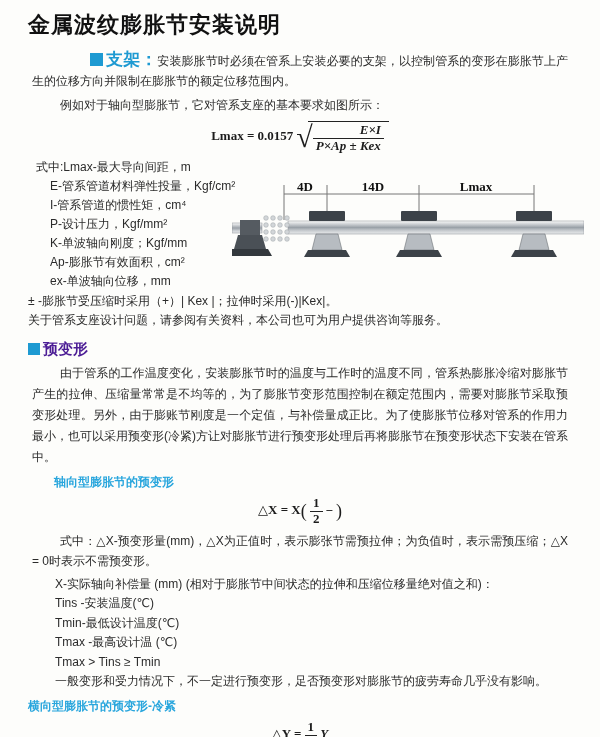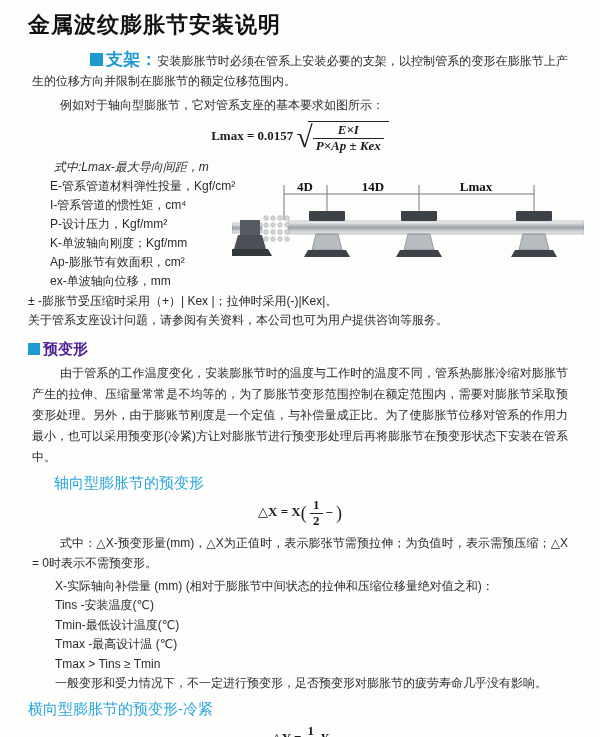--- a/index.html
+++ b/index.html
@@ -11,46 +11,46 @@
   }
   .page{padding:10px 28px 0 28px;position:relative;}
   h1.title{
     margin:0 0 10px 0;
     font-size:22px;font-weight:bold;color:#111;letter-spacing:1px;
   }
   .sq{display:inline-block;width:13px;height:13px;background:#1e9ad2;margin-right:3px;vertical-align:-1px;}
   .sq.small{width:12px;height:12px;}
   .sec-head-inline{font-size:17px;font-weight:bold;color:#1e9ad2;}
   .sec-head{font-size:15px;font-weight:bold;color:#4c1d95;margin:10px 0 4px 0;}
-  .sub-head{font-size:15px;font-weight:normal;color:#29a6dd;margin:6px 0 2px 0;}
+  .sub-head{font-size:12px;font-weight:bold;color:#29a6dd;margin:6px 0 2px 0;}
   .sub-head.indent{margin-left:26px;}
   p.para{margin:4px;line-height:20px;text-align:justify;}
   p.para.ind{text-indent:28px;}
   p.para.ind-first{text-indent:58px;}
   p.lh21{line-height:21px;}
 
   
   .formula{
     text-align:center;margin:5px 0 4px 0;
     font-family:"Liberation Serif","DejaVu Serif",serif;
     font-weight:bold;color:#1c1c1c;font-size:13px;
   }
   .formula .it{font-style:italic;}
-  .frac{display:inline-flex;flex-direction:column;text-align:center;vertical-align:middle;line-height:1.15;}
+  .frac{display:inline-flex;flex-direction:column;text-align:right;vertical-align:middle;line-height:1.15;}
   .frac .num{border-bottom:1px solid #222;padding:0 3px;}
   .frac .den{padding:0 3px;}
   .radical{font-size:30px;font-weight:normal;vertical-align:middle;margin:0 -5px 0 3px;}
   .radicand{display:inline-block;border-top:1.5px solid #222;padding:1px 5px 0 5px;vertical-align:middle;}
   .paren{font-size:18px;vertical-align:middle;font-weight:normal;}
   .op{margin:0 3px;vertical-align:middle;}
 
   
   .vars-row{position:relative;height:134px;margin-top:2px;}
   .var-line{line-height:19px;margin-left:22px;white-space:nowrap;}
-  .var-line.first{margin-left:26px;font-style:italic;}
+  .var-line.first{margin-left:8px;}
   .note-line{line-height:19px;}
   .diagram-wrap{position:absolute;right:-12px;top:22px;}
 
   .def-line{line-height:19.5px;margin-left:27px;}
   .last-note{line-height:19px;margin-left:27px;}
 </style>
 </head>
 <body>
 
 <div class="page">

